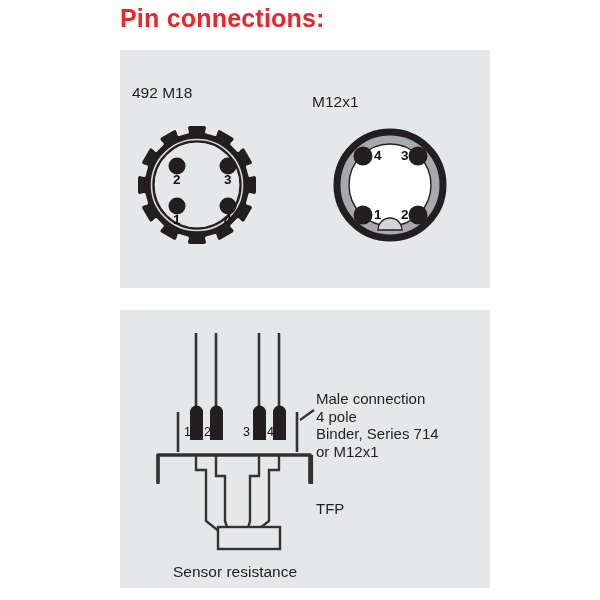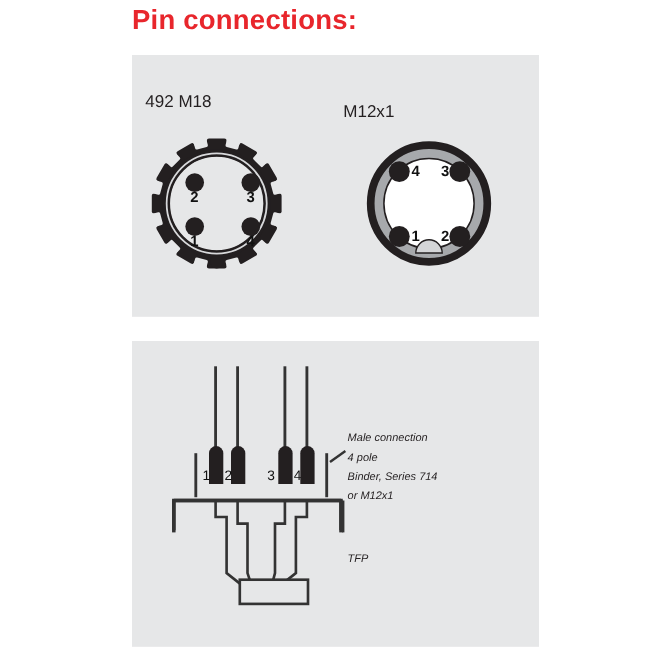--- a/index.html
+++ b/index.html
@@ -55,25 +55,24 @@
   }
   #label-binder { left: 132px; top: 64px; }
   #label-m12    { left: 312px; top: 64px; margin-top: 28px; }
   #label-sensor-resistance {
     left: 173px;
     top: 562px;
     font-size: 15.5px;
   }
   .annot {
     position: absolute;
-    font-size: 10px;
+    font-size: 15px;
     color: #231f20;
     line-height: 17.5px;
     white-space: pre;
-    font-style: italic;
   }
   #annot-male { left: 316px; top: 390px; }
   #annot-tfp  { left: 316px; top: 500px; }
   svg.layer {
     position: absolute;
     left: 0; top: 0;
     width: 600px;
     height: 600px;
     pointer-events: none;
   }
@@ -102,20 +101,21 @@
 
   <div class="panel-label" id="label-m12">M12x1</div>
 
   <div class="panel" id="panel-circuit"></div>
 
   <div class="annot" id="annot-male">Male connection
 4 pole
 Binder, Series 714
 or M12x1</div>
   <div class="annot" id="annot-tfp">TFP</div>
+  <div class="panel-label" id="label-sensor-resistance">Sensor resistance</div>
 
   <svg class="layer" viewBox="0 0 600 600" xmlns="http://www.w3.org/2000/svg">
 
     <g>
 
       <g>
         <circle cx="197" cy="185" r="56" fill="#231f20"></circle>
 
         <g fill="#231f20">
           <rect x="188" y="126" width="18" height="10" rx="2" transform="rotate(0 197 185)"></rect>

